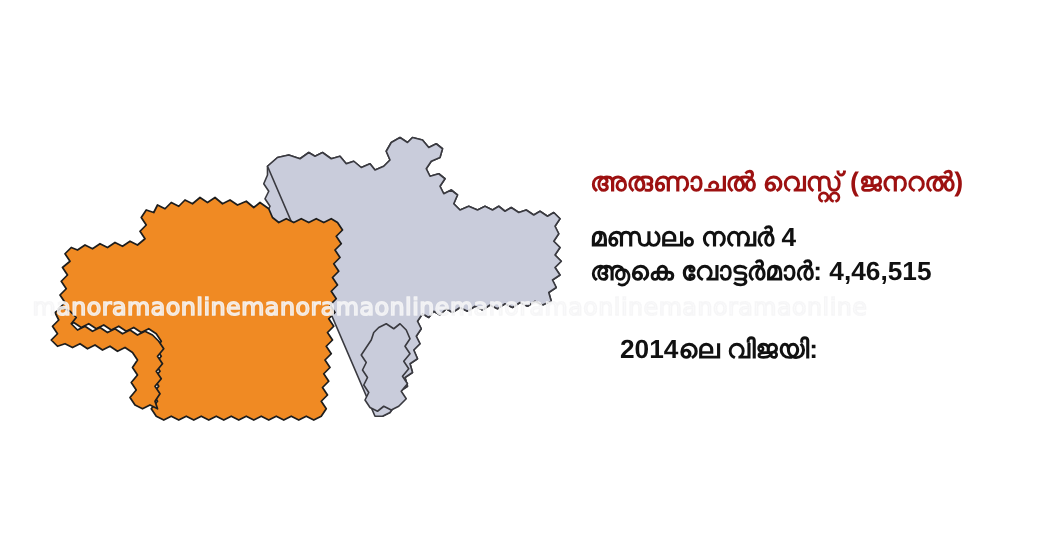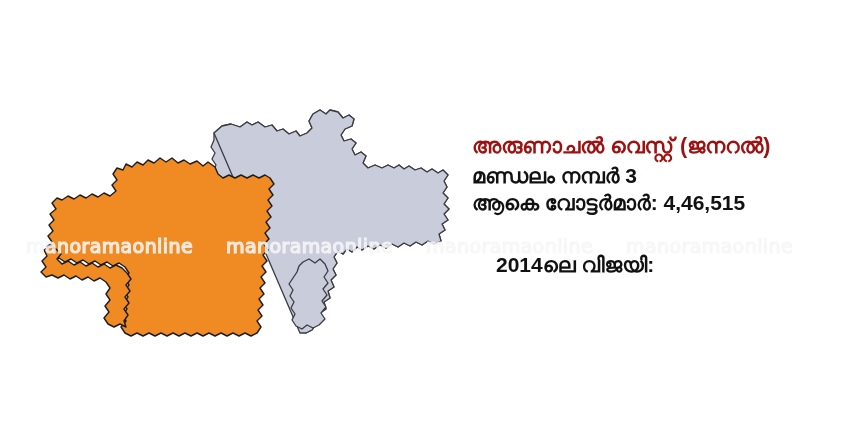--- a/index.html
+++ b/index.html
@@ -36,21 +36,20 @@
 
   
   #watermark-band {
     position: absolute;
     left: 0;
     top: 232px;
     width: 819px;
     height: 28px;
     display: flex;
     align-items: center;
-    justify-content: space-between;
     padding: 0 26px;
     box-sizing: border-box;
     pointer-events: none;
     z-index: 5;
   }
   .watermark-text {
     font-family: "DejaVu Sans", sans-serif;
     font-size: 19px;
     letter-spacing: 0.4px;
     font-weight: 400;
@@ -74,21 +73,21 @@
   }
   .info-line {
     white-space: nowrap;
     line-height: 1.30;
     font-family: "Liberation Sans", "DejaVu Sans", sans-serif;
   }
   #title-line {
     color: #9d1111;
     font-size: 21.5px;
     font-weight: 700;
-    margin-bottom: 1px;
+    margin-bottom: 16px;
   }
   .sub-line {
     color: #111111;
     font-size: 21px;
     font-weight: 700;
   }
   #block-gap {
     height: 34px;
   }
   .winner-line {
@@ -198,21 +197,21 @@
   <div id="watermark-band">
     <span class="watermark-text">manoramaonline</span>
     <span class="watermark-text">manoramaonline</span>
     <span class="watermark-text">manoramaonline</span>
     <span class="watermark-text">manoramaonline</span>
   </div>
 
   <div id="info-panel">
     <div class="info-line" id="title-line">അരുണാചൽ വെസ്റ്റ് (ജനറൽ)</div>
 
-    <div class="info-line sub-line">മണ്ഡലം നമ്പർ 3</div>
+    <div class="info-line sub-line">മണ്ഡലം നമ്പർ 4</div>
 
     <div class="info-line sub-line">ആകെ വോട്ടർമാർ: 4,46,515</div>
 
     <div id="block-gap"></div>
 
     <div class="info-line winner-line">2014ലെ വിജയി:</div>
 
   </div>
 
 </div>

